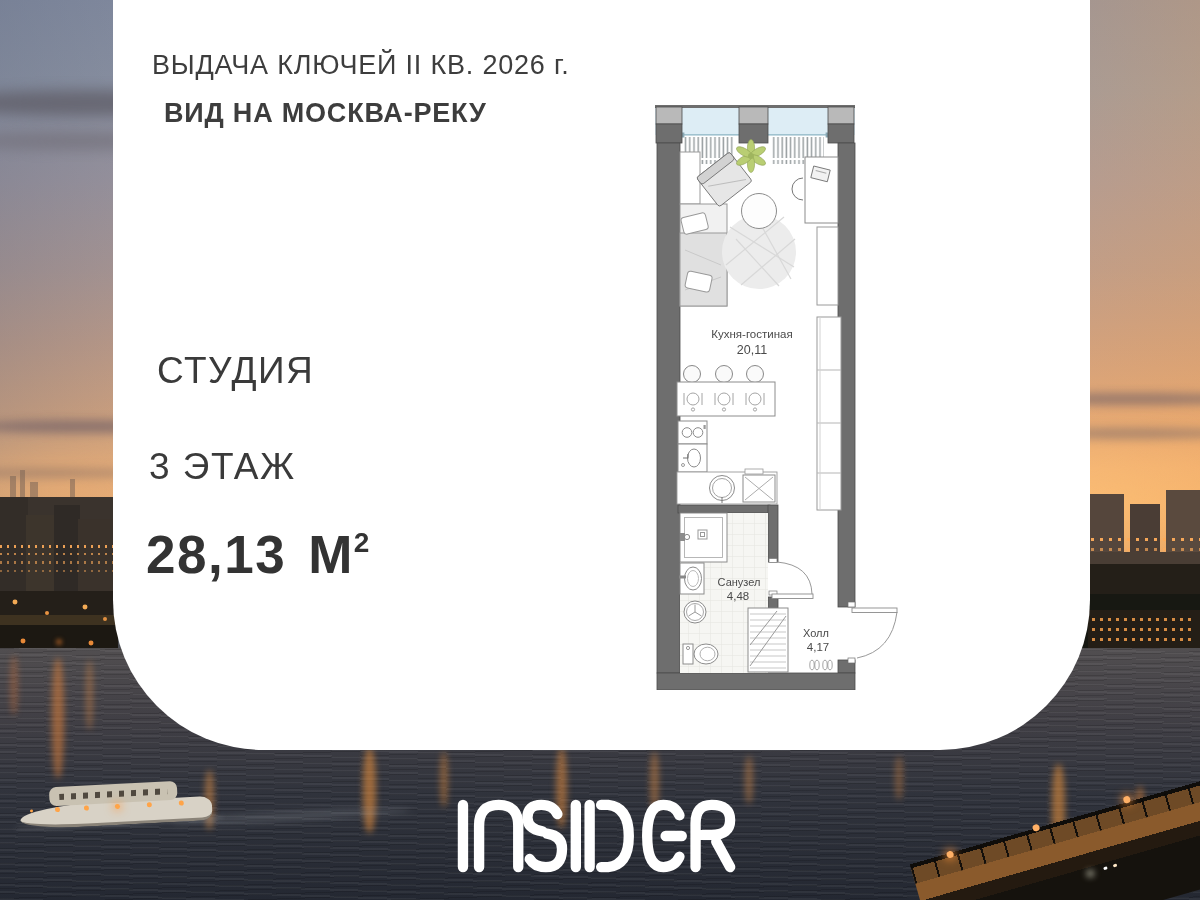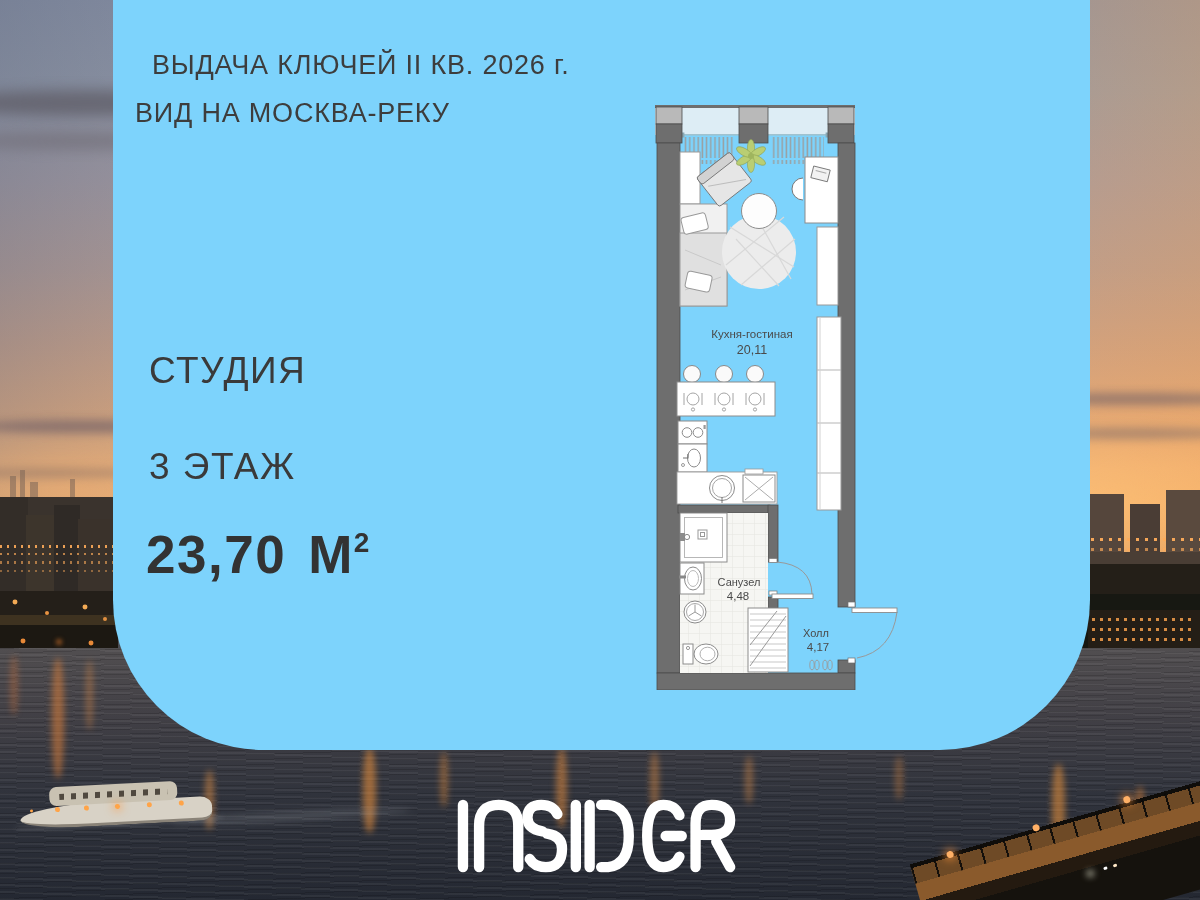--- a/index.html
+++ b/index.html
@@ -96,25 +96,25 @@
       border-radius:55% 14px 12px 40% / 70% 45% 45% 45%;border-bottom:3px solid #8a8378;}
   .cabin{position:absolute;left:30px;top:15px;width:128px;height:19px;background:#c9c2b2;border-radius:7px;}
   .cabwin{position:absolute;left:10px;top:7px;width:108px;height:6px;
       background:repeating-linear-gradient(90deg,#50493f 0 5px, rgba(0,0,0,0) 5px 12px);}
   .boatlights{position:absolute;left:10px;top:36px;width:3px;height:3px;border-radius:50%;background:#ffa448;
       box-shadow:26px 0 0 1px #ffa448, 55px 0 0 1px #ffa448, 86px 0 0 1px #ffa448,
       118px 0 0 1px #ffa448, 150px 0 0 1px #ffa448, 86px 0 8px 3px rgba(255,150,60,.6);}
   .waterline{position:absolute;left:-6px;top:52px;width:210px;height:4px;border-radius:50%;
       background:rgba(225,225,228,.28);filter:blur(2px);}
   
-  #card{position:absolute;left:113px;top:0;width:977px;height:750px;background:#7dd3fc;
+  #card{position:absolute;left:113px;top:0;width:977px;height:750px;background:#ffffff;
       border-radius:0 0 150px 150px;}
   .keyline{position:absolute;left:39px;top:50px;font-size:27px;letter-spacing:.8px;color:#3d3d3d;}
-  .viewline{position:absolute;left:22px;top:98px;font-size:27px;letter-spacing:.8px;color:#3d3d3d;}
-  .studio{position:absolute;left:36px;top:350px;font-size:37px;letter-spacing:1.5px;color:#3a3a3a;}
+  .viewline{position:absolute;left:51px;top:98px;font-size:27px;letter-spacing:.8px;color:#3d3d3d;font-weight:bold;}
+  .studio{position:absolute;left:44px;top:350px;font-size:37px;letter-spacing:1.5px;color:#3a3a3a;}
   .floorline{position:absolute;left:36px;top:446px;font-size:37px;letter-spacing:1.5px;color:#3a3a3a;}
   .arealine{position:absolute;left:33px;top:524px;font-size:53px;font-weight:700;
       letter-spacing:1.5px;color:#333333;}
   .arealine .unit{margin-left:22px;}
   .arealine sup{font-size:28px;position:relative;top:-2px;}
   #plan{position:absolute;left:542px;top:105px;}
   .plan-label{font-family:"Liberation Sans",sans-serif;fill:#4a4a4a;}
   
   #logo{position:absolute;left:456px;top:798px;}
 </style>
@@ -195,21 +195,21 @@
     </div>
     <div class="boatlights"></div>
   </div>
 </div>
 
 <div id="card">
   <div class="keyline">ВЫДАЧА КЛЮЧЕЙ II КВ. 2026 г.</div>
   <div class="viewline">ВИД НА МОСКВА-РЕКУ</div>
   <div class="studio">СТУДИЯ</div>
   <div class="floorline">3 ЭТАЖ</div>
-  <div class="arealine"><span>23,70</span><span class="unit">М</span><sup>2</sup></div>
+  <div class="arealine"><span>28,13</span><span class="unit">М</span><sup>2</sup></div>
 
   <svg id="plan" width="250" height="585" viewBox="0 0 250 585">
     <defs>
       <pattern id="rad" width="4.2" height="27" patternUnits="userSpaceOnUse">
         <line x1="1.2" y1="1" x2="1.2" y2="26" stroke="#9aa0a2" stroke-width="1.5"></line>
       </pattern>
       <pattern id="tile" width="11" height="11" patternUnits="userSpaceOnUse">
         <path d="M11 0H0V11" fill="none" stroke="#e4e4e0" stroke-width="1"></path>
       </pattern>
     </defs>

